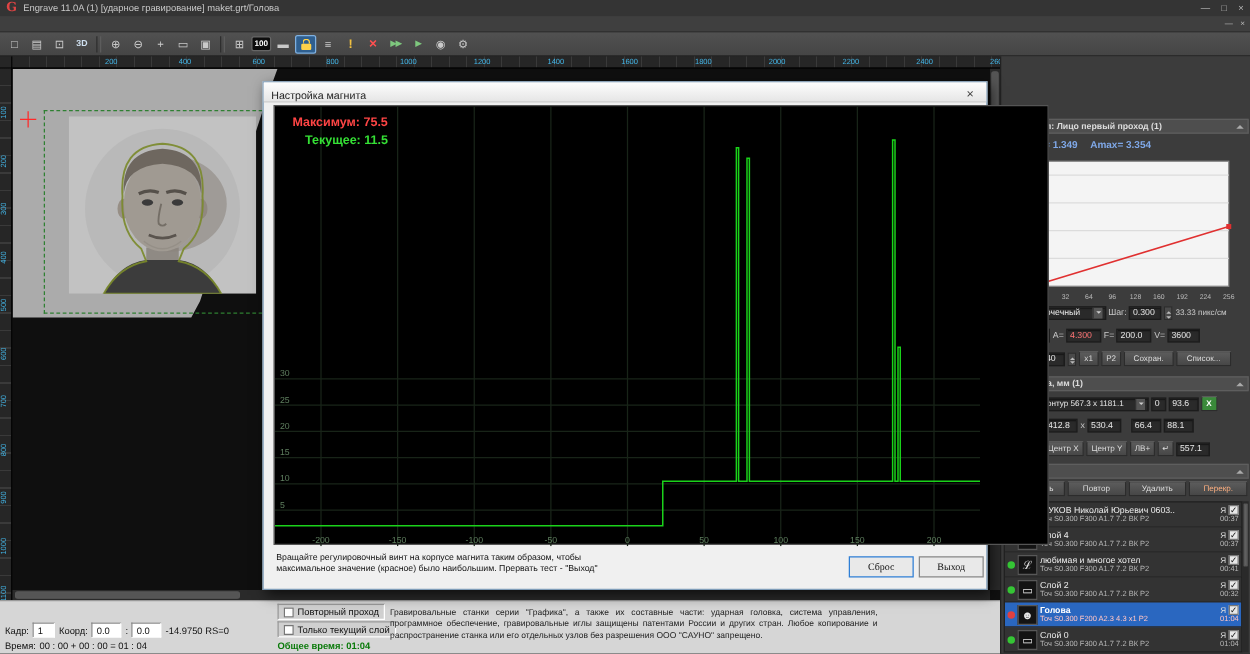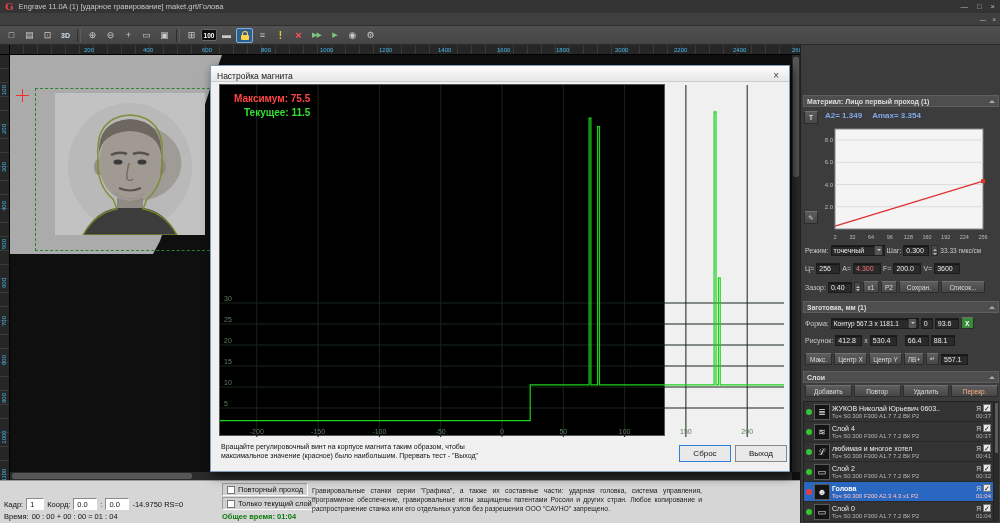--- a/index.html
+++ b/index.html
@@ -80,34 +80,34 @@
 .sel .lname{color:#fff;font-weight:bold}
 .lya{display:flex;align-items:center;gap:2px;font-size:6.5px;color:#ddd;flex:none}
 .cb{width:8px;height:8px;background:#e8e8e8;border:1px solid #777;color:#111;font-size:7px;line-height:7px;text-align:center;flex:none}
 .lsub{display:flex;justify-content:space-between;font-size:6px;color:#b8b8b8;white-space:nowrap}
 .sel .lsub{color:#ffc4c4}
 
 
 .dialog{position:absolute;left:210px;top:65px;width:580px;height:407px;background:#f0f0f0;border:1px solid #7f9db9;box-shadow:3px 4px 10px rgba(0,0,0,.65);z-index:20}
 .dtitle{height:16px;background:linear-gradient(#fdfdfd,#e6e6e6);display:flex;align-items:flex-end;padding:0 6px;font-size:8.5px;color:#222;border-bottom:1px solid #ccc}
 .dclose{margin-left:auto;color:#444;font-size:10px;padding:0 4px}
-.plot{position:absolute;left:8px;top:18px;width:446px;height:352px;background:#000;border:1px solid #555}
+.plot{position:absolute;left:8px;top:18px;width:620px;height:352px;background:#000;border:1px solid #555}
 .plot svg{position:absolute;left:0;top:0}
 .maxlabel{position:absolute;left:14px;top:8px;color:#ff4545;font-size:10px;font-weight:bold}
 .curlabel{position:absolute;left:24px;top:22px;color:#35e035;font-size:10px;font-weight:bold}
 .ogrid{stroke:#182418;stroke-width:1}
 .oglx{fill:#5f7f5f;font-size:7px;text-anchor:middle;font-family:"Liberation Sans",sans-serif}
 .ogly{fill:#5f7f5f;font-size:7px;font-family:"Liberation Sans",sans-serif}
 .otrace{fill:none;stroke:#1ad21a;stroke-width:1.2}
 .dbottom{position:absolute;left:0;top:372px;width:100%;height:35px}
 .instr{position:absolute;left:10px;top:4px;width:270px;font-size:7px;color:#111;line-height:1.35}
 .dstats{position:absolute;left:290px;top:5px;width:178px;font-size:7.5px;color:#111}
 .dstats .srow{display:flex;margin-bottom:4px}
 .dstats .srow span{display:block;white-space:nowrap}
-.dlgbtn{position:absolute;top:7px;width:52px;height:17px;background:#e9e9e9;border:1px solid #888;font-size:8px;display:flex;align-items:center;justify-content:center;color:#111;font-family:Liberation Sans, sans-serif}
+.dlgbtn{position:absolute;top:7px;width:52px;height:17px;background:#e9e9e9;border:1px solid #888;font-size:8px;display:flex;align-items:center;justify-content:center;color:#111;font-family:Liberation Serif, serif}
 #btn-reset{left:468px;border-color:#2f7fd6}
 #btn-exit{left:524px}
 
 
 .mly{fill:#b9b9b9;font-size:6px;text-anchor:end;font-family:"Liberation Sans",sans-serif}
 .mlx{fill:#b9b9b9;font-size:5.5px;text-anchor:middle;font-family:"Liberation Sans",sans-serif}
 
 
 .statusbar{position:absolute;left:0;top:480px;width:800px;height:43px;background:#d6d6d6;border-top:1px solid #9a9a9a;color:#111;font-size:7.5px;z-index:5}
 .sb-el{position:absolute;display:flex;align-items:center;gap:3px;white-space:nowrap}

